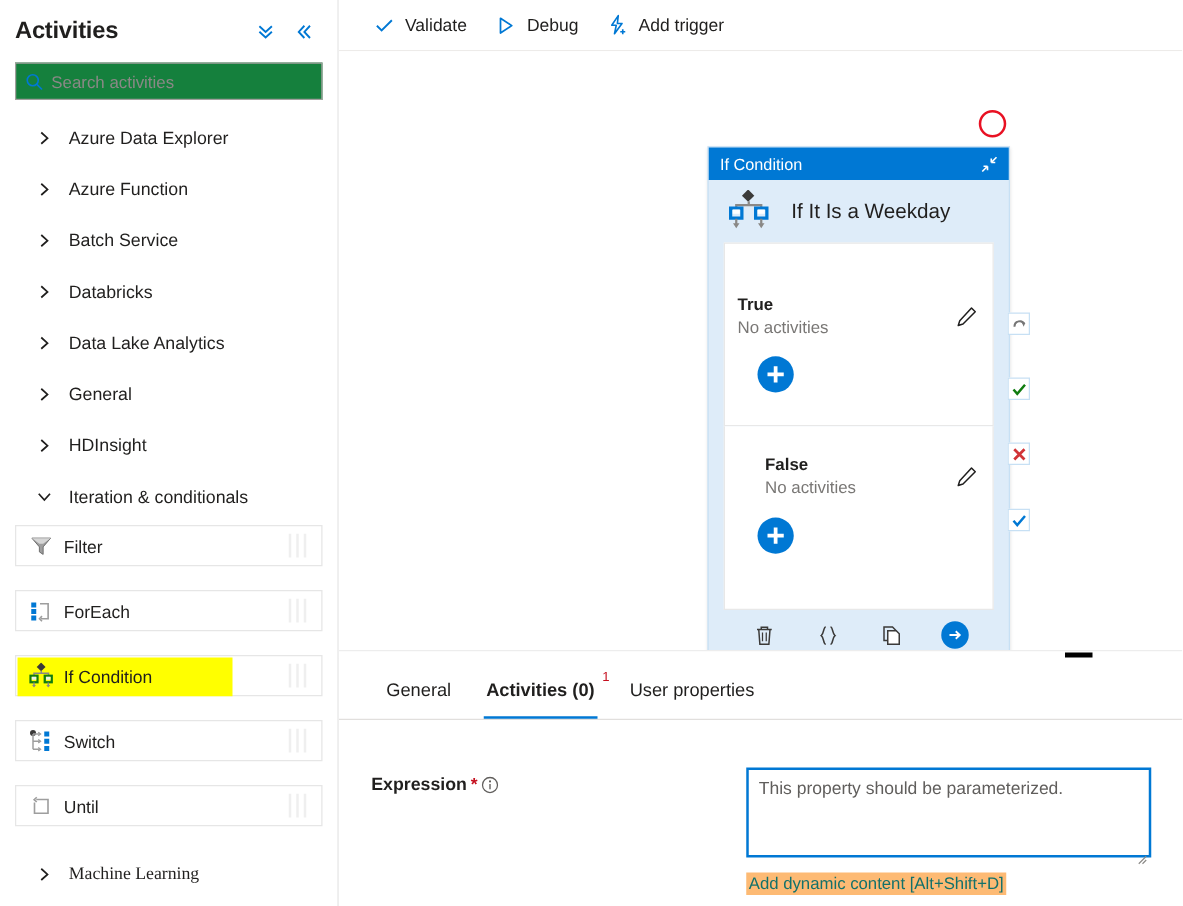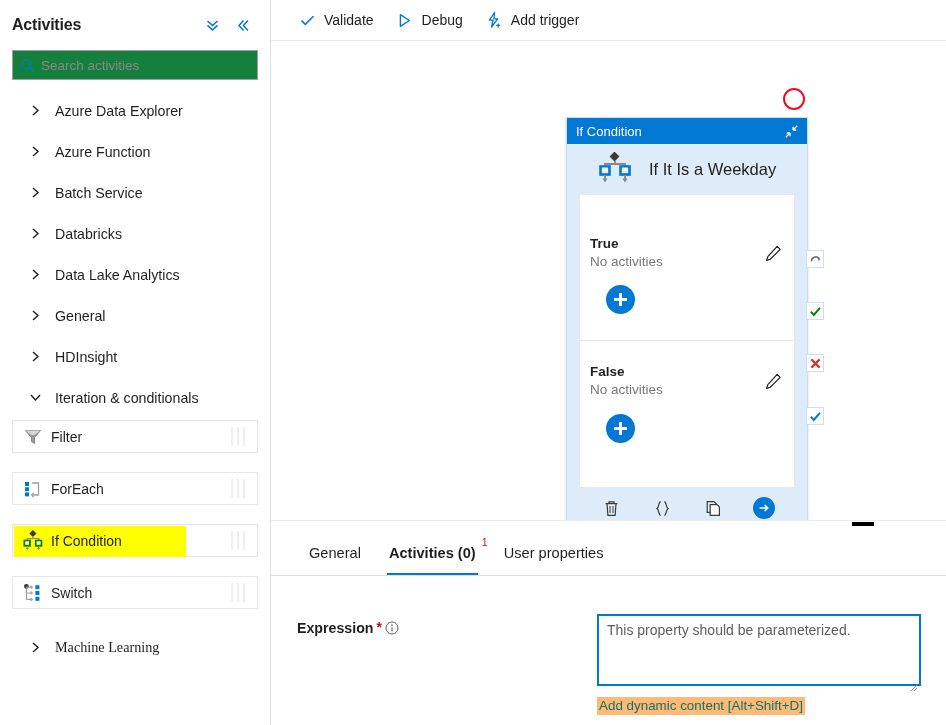--- a/index.html
+++ b/index.html
@@ -28,21 +28,21 @@
     overflow: hidden;
     flex: 0 0 271px;
   }
   .sb-header {
     display: flex;
     align-items: center;
     padding: 8px 14px 0 12px;
     height: 42px;
   }
   .sb-title {
-    font-size: 16px;
+    font-size: 19px;
     font-weight: bold;
     letter-spacing: -0.2px;
     color: #201f1e;
     flex: 1;
   }
   .sb-hdr-icons { display: flex; align-items: center; gap: 14px; padding-right: 4px; }
   .sb-ico-btn {
     width: 17px; height: 17px;
     display: flex; align-items: center; justify-content: center;
     cursor: pointer;
@@ -203,34 +203,34 @@
   .node-title-text { flex: 1; font-size: 13px; }
   .node-collapse {
     width: 20px; height: 20px;
     display: flex; align-items: center; justify-content: center;
     cursor: pointer;
   }
   .node-name-row {
     display: flex;
     align-items: center;
     height: 50px;
-    padding-left: 28px;
+    padding-left: 12px;
     gap: 14px;
   }
   .node-name-ico { width: 40px; height: 34px; flex: 0 0 40px; display:flex; align-items:center; justify-content:center; }
   .node-name-text { font-size: 16.5px; color: #201f1e; }
 
   .branch {
     margin: 0 12px;
     background: #ffffff;
     border: 1px solid #e8e8e8;
     height: 147px;
     position: relative;
   }
-  .branch + .branch { border-top: none; }
+  .branch + .branch { border-top: none; padding-left: 22px; }
   .branch-head {
     display: flex;
     align-items: center;
     padding: 40px 0 0 10px;
   }
   .branch-labels { flex: 1; }
   .branch-title { font-size: 13.5px; font-weight: bold; color: #201f1e; line-height: 17px; }
   .branch-sub { font-size: 13.5px; color: #797775; line-height: 19px; }
   .branch-edit {
     width: 26px; height: 24px;
@@ -570,20 +570,34 @@
           </svg>
         </span>
         <span class="act-label">Switch</span>
         <span class="grip">
             <i></i>
             <i></i>
             <i></i>
           </span>
       </div>
 
+      <div class="act-item">
+        <span class="act-ico">
+          <svg width="20" height="20" viewBox="0 0 20 20">
+            <path d="M6 4.6 H15.4 V15.6 H4.6 V7" fill="none" stroke="#9e9e9e" stroke-width="1.3"></path>
+            <path d="M6.4 2.8 L4.3 4.7 L6.4 6.6" fill="none" stroke="#9e9e9e" stroke-width="1.3"></path>
+          </svg>
+        </span>
+        <span class="act-label">Until</span>
+        <span class="grip">
+            <i></i>
+            <i></i>
+            <i></i>
+          </span>
+      </div>
     </div>
 
     <div>
       <div class="cat-row" style="height:38px;font-family:Liberation Serif, serif;">
         <span class="chev">
           <svg width="13" height="13" viewBox="0 0 13 13">
               <path d="M4 2 L9 6.5 L4 11" fill="none" stroke="#201f1e" stroke-width="1.4"></path>
             </svg>
         </span>
         <span class="cat-label">Machine Learning</span>

